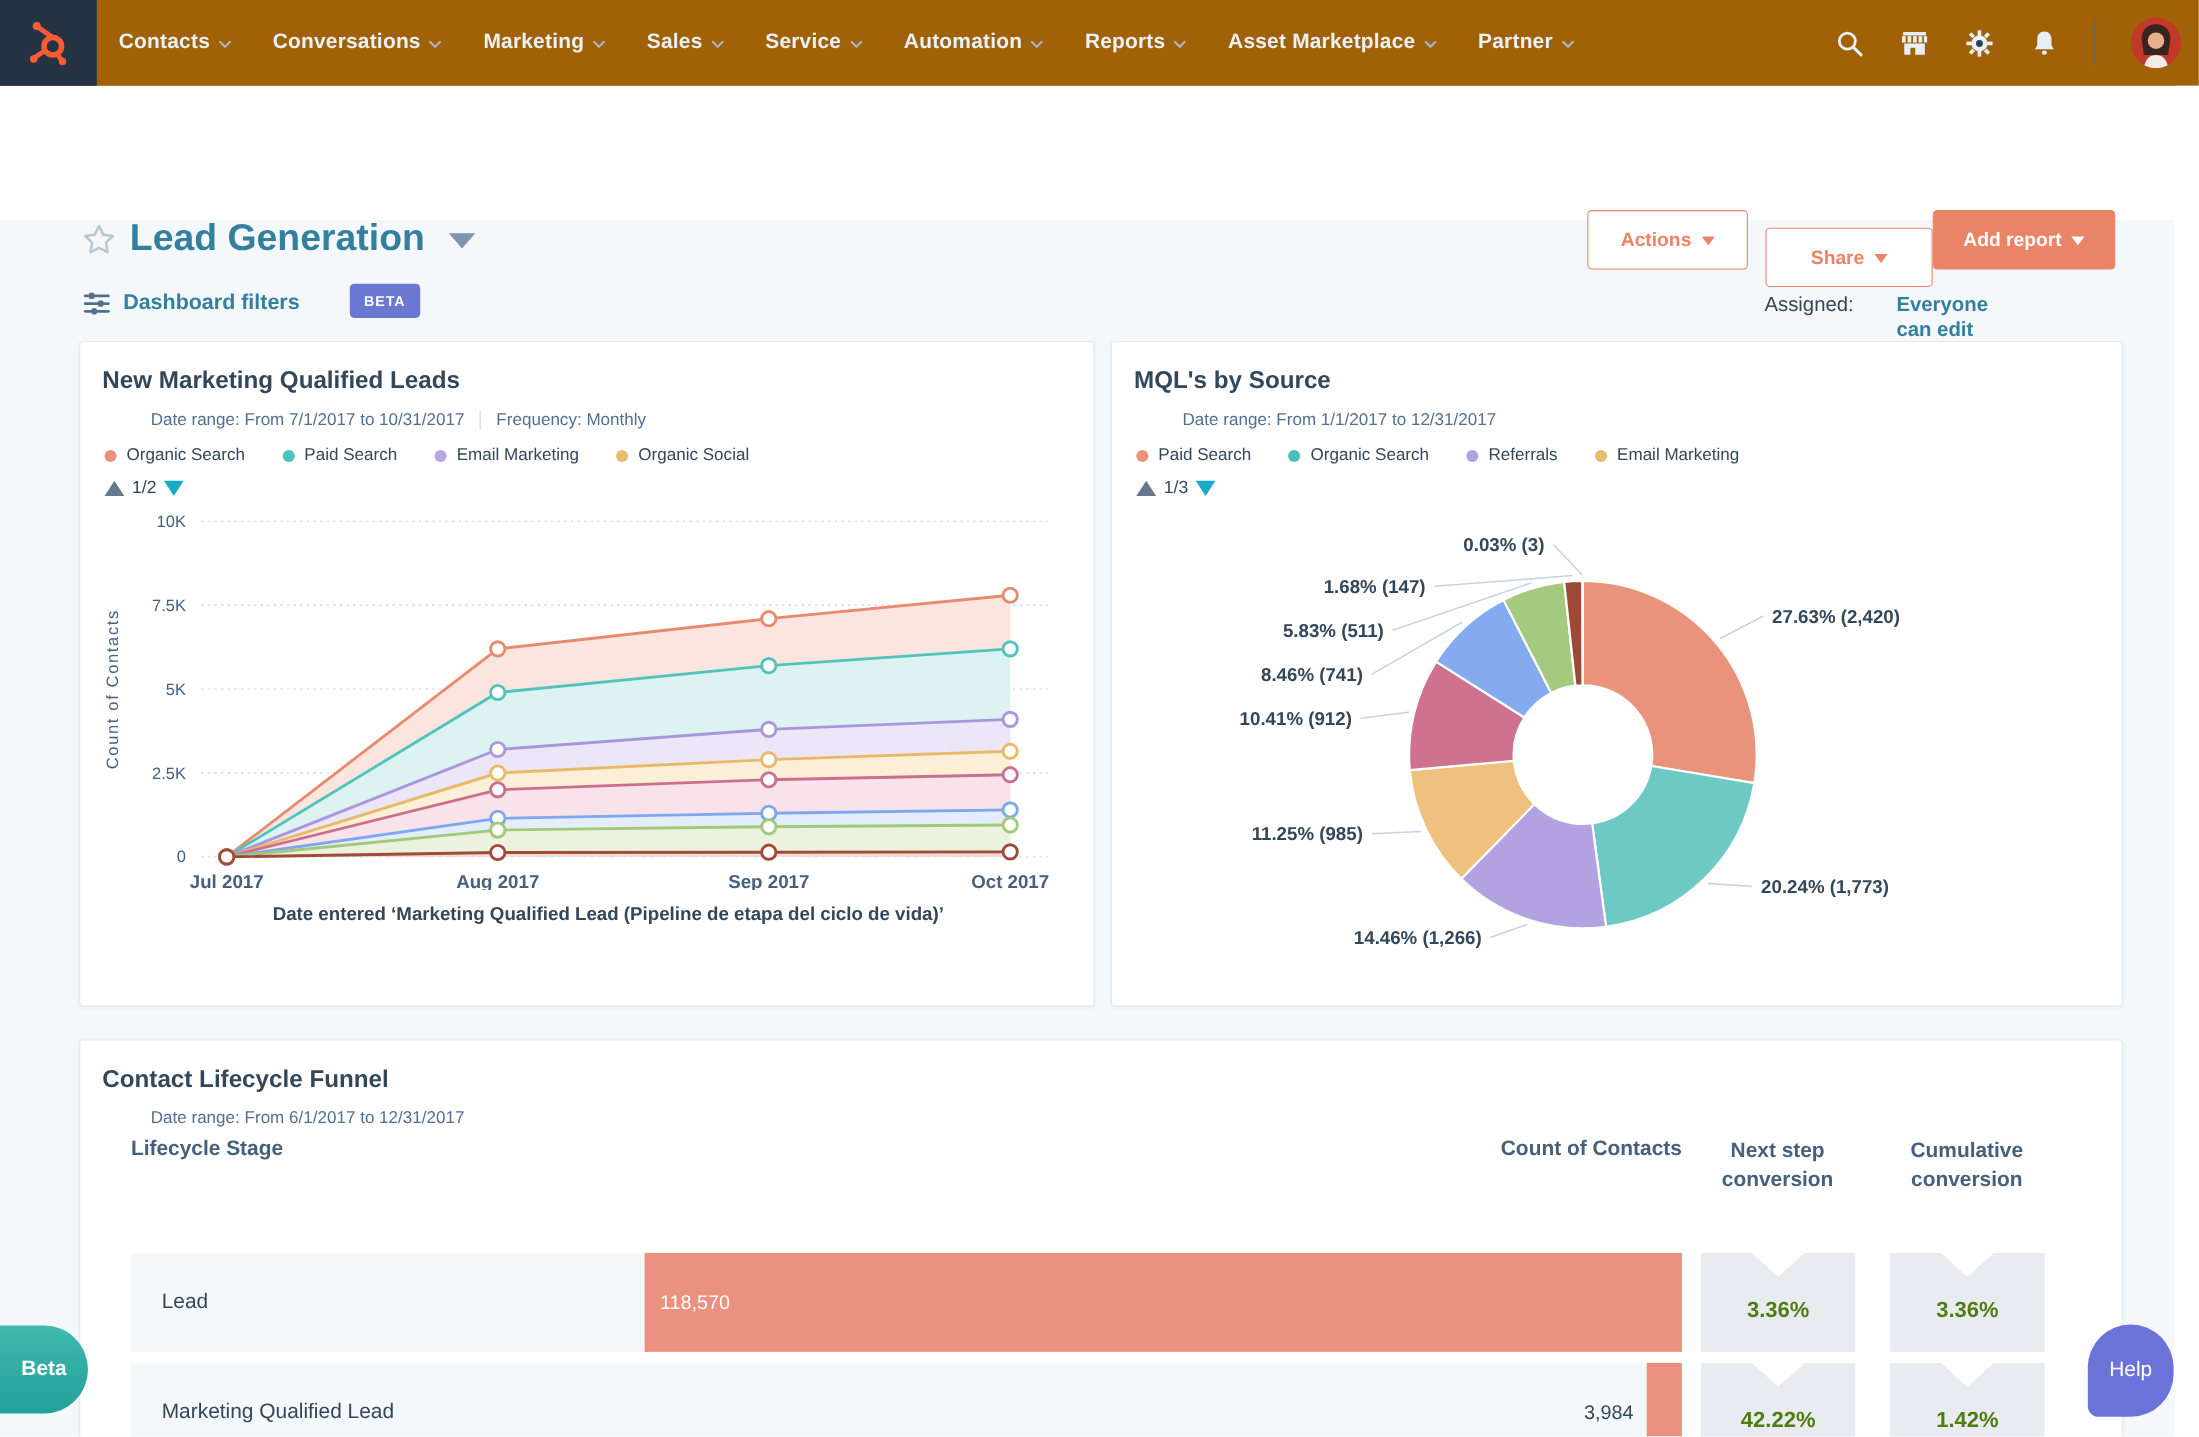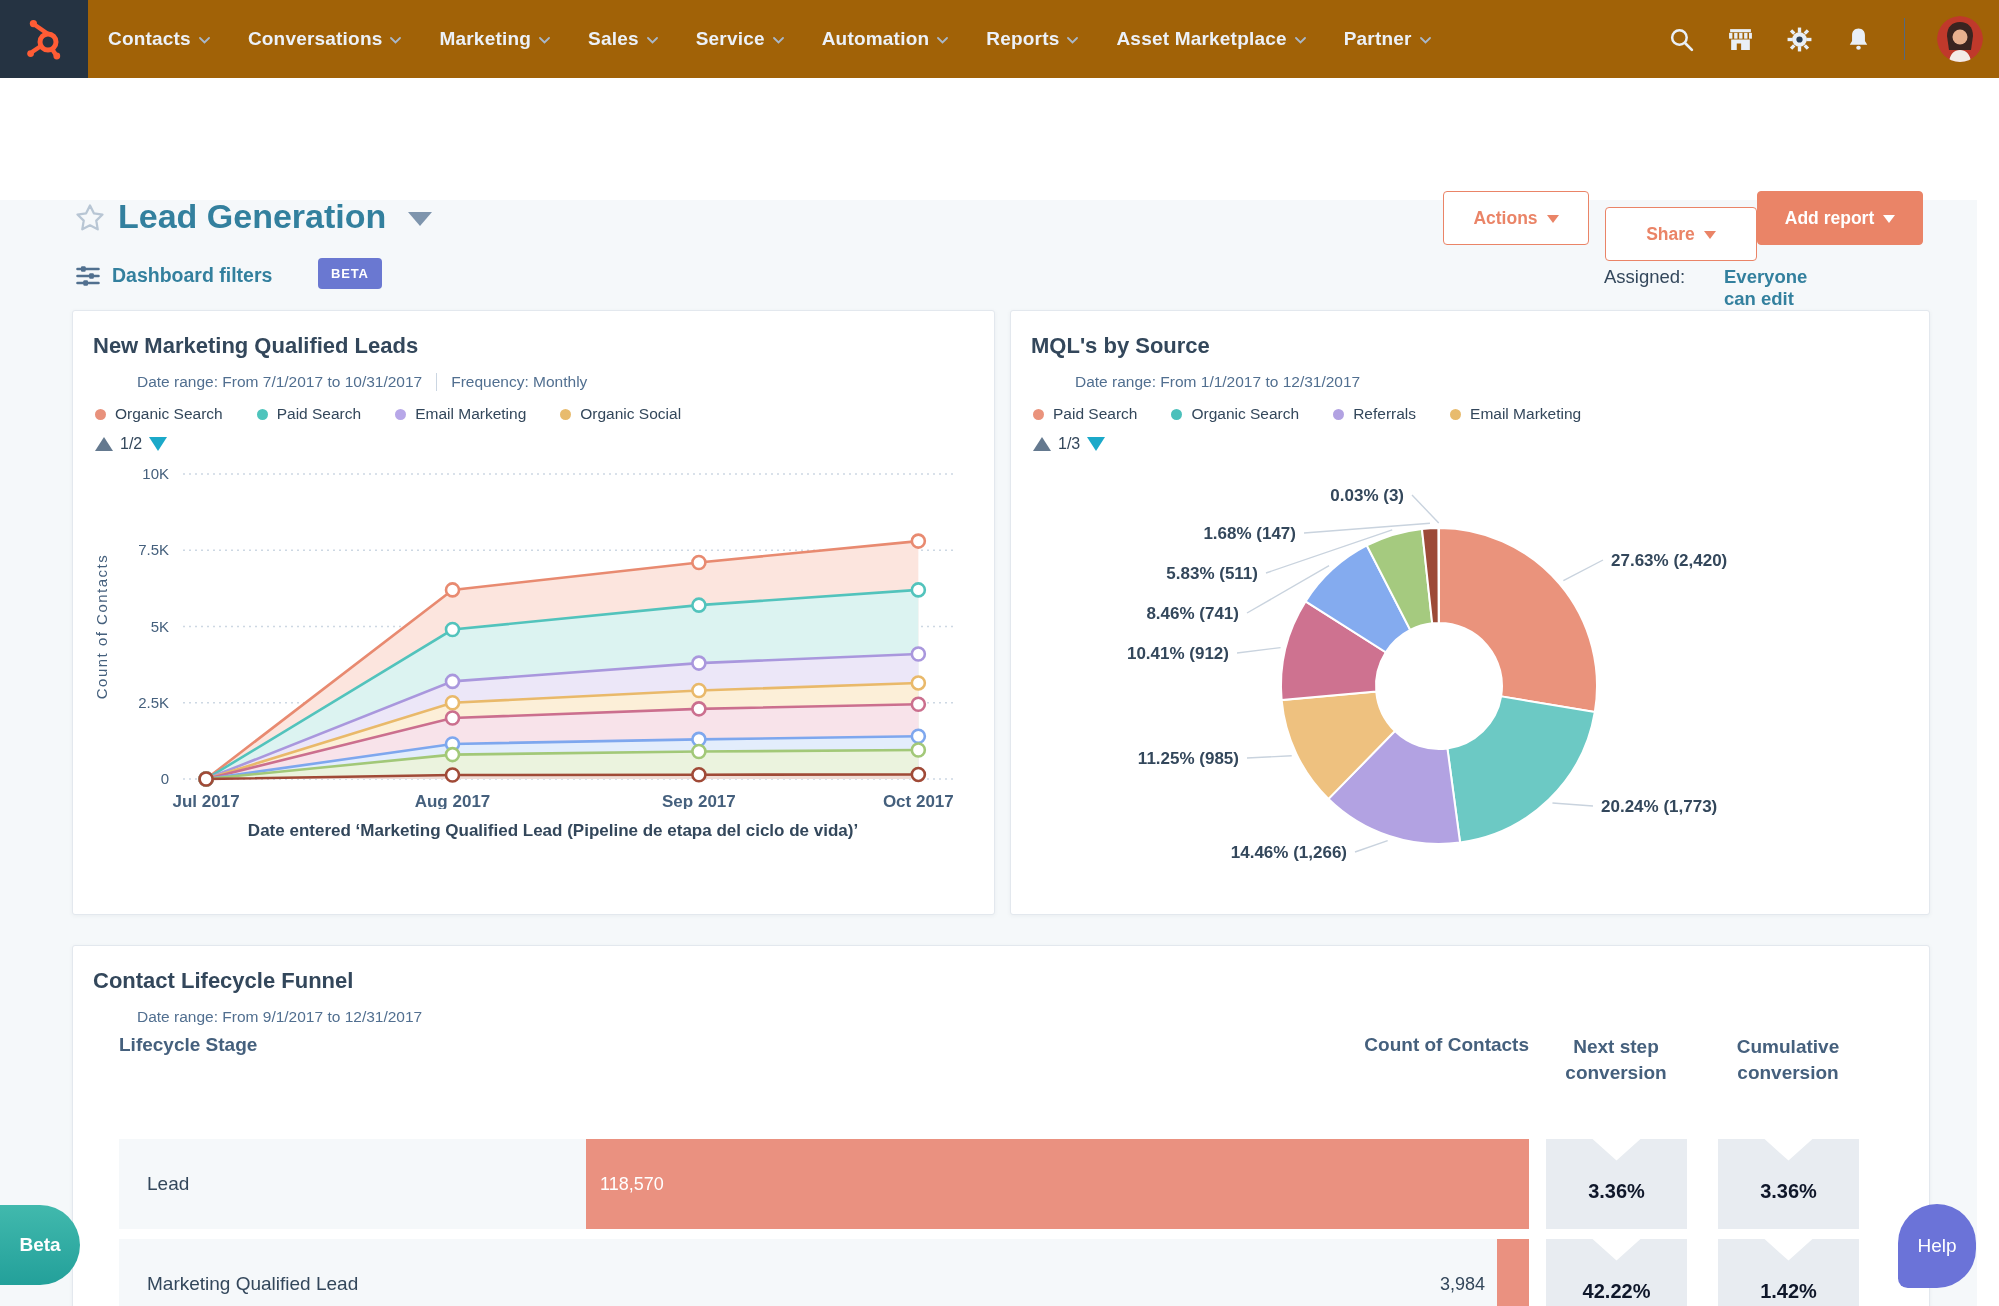--- a/index.html
+++ b/index.html
@@ -83,21 +83,21 @@
   .row-strip{position:absolute;left:46px;top:0;width:1410px;height:90px;background:#f5f8fa;}
   .stage-label{position:absolute;left:28px;top:0;height:90px;display:flex;align-items:center;font-size:19px;color:#33475b;}
   .bar-area{position:absolute;left:467px;top:0;width:943px;height:90px;}
   .funnel-bar{position:absolute;right:0;top:0;height:90px;background:#ea9180;}
   .count-inside{position:absolute;left:481px;top:0;height:90px;display:flex;align-items:center;
                 color:#fff;font-size:18px;}
   .count-outside{position:absolute;top:0;height:90px;display:flex;align-items:center;color:#33475b;font-size:18px;}
   .chev{position:absolute;top:0;width:141px;height:90px;background:#e8ecf1;
         clip-path:polygon(0 0,33% 0,50% 24%,67% 0,100% 0,100% 100%,0 100%);
         display:flex;align-items:center;justify-content:center;padding-top:14px;box-sizing:border-box;
-        font-size:20px;font-weight:700;color:#0f172a;}
+        font-size:20px;font-weight:700;color:#4d7c0f;}
   .chev-next{left:1473px;}
   .chev-cum{left:1645px;}
 
   
   .beta-pill{position:absolute;left:0;top:1205px;width:80px;height:80px;border-radius:0 44px 44px 0;
              background:linear-gradient(180deg,#41b9ad,#23a09a);color:#fff;font-size:19px;font-weight:700;
              display:flex;align-items:center;justify-content:center;cursor:pointer;z-index:40;}
   .help-bubble{position:absolute;left:1898px;top:1204px;width:78px;height:84px;background:#6b73d8;
              border-radius:40px 40px 40px 10px;color:#fff;font-size:19px;display:flex;align-items:center;
              justify-content:center;cursor:pointer;z-index:40;}
@@ -428,21 +428,21 @@
         <path d="M418.9919905271007 87.24909903371915 L293 97" stroke="#c9d3de" stroke-width="1.4" fill="none"></path>
         <text x="285" y="103" text-anchor="end" class="donut-label">1.68% (147)</text>
         <path d="M427.7439603040244 87.00020109314832 L401 59" stroke="#c9d3de" stroke-width="1.4" fill="none"></path>
         <text x="393" y="65" text-anchor="end" class="donut-label">0.03% (3)</text>
       </svg>
   </div>
 
   <div class="card card-funnel">
     <div class="card-title">Contact Lifecycle Funnel</div>
     <div class="card-sub">
-      <span>Date range: From 9/1/2017 to 12/31/2017</span>
+      <span>Date range: From 6/1/2017 to 12/31/2017</span>
     </div>
     <div class="f-col-stage">Lifecycle Stage</div>
     <div class="f-col-count">Count of Contacts</div>
     <div class="f-col-next">Next step conversion</div>
     <div class="f-col-cum">Cumulative conversion</div>
     <div class="funnel-rows" id="funnel-rows">
   <div class="funnel-row">
     <div class="row-strip">
       <div class="stage-label">Lead</div>
       <div class="bar-area">

